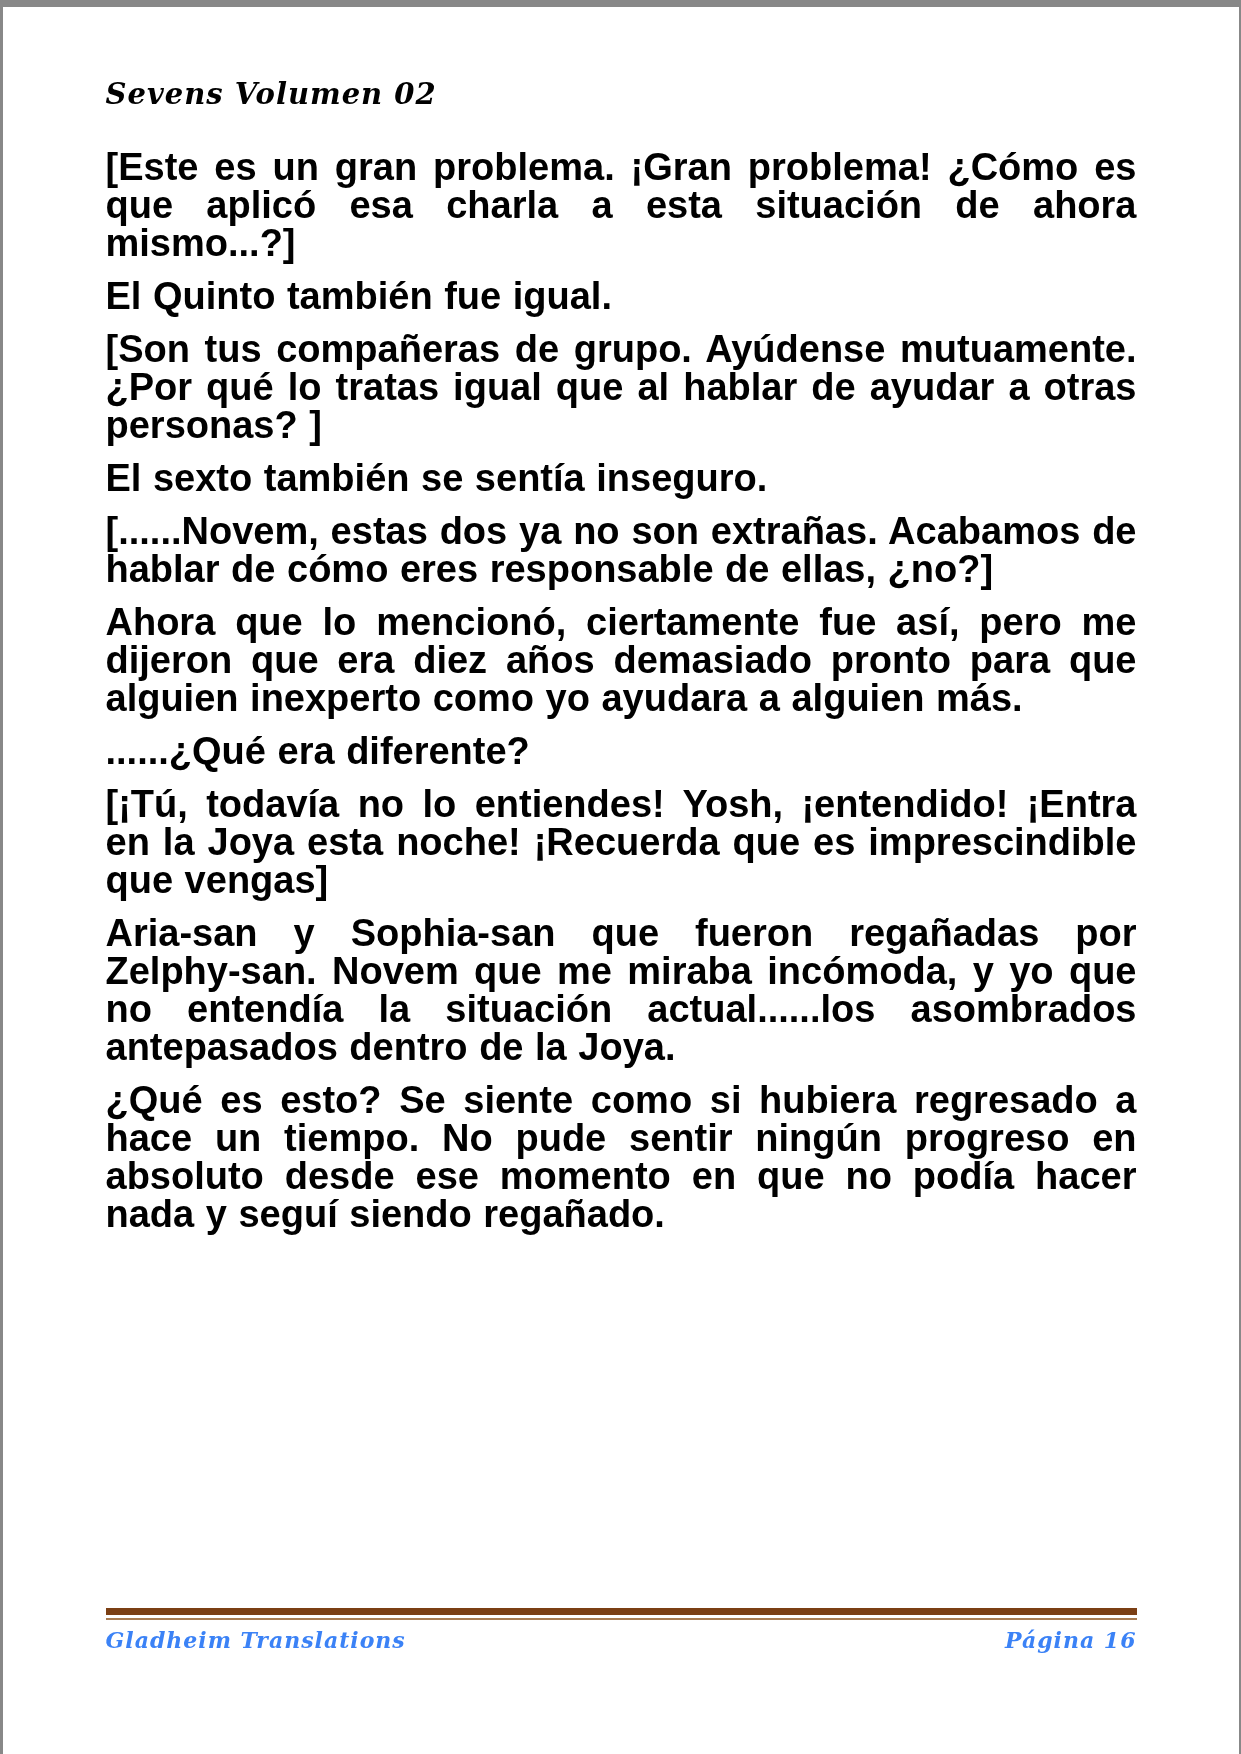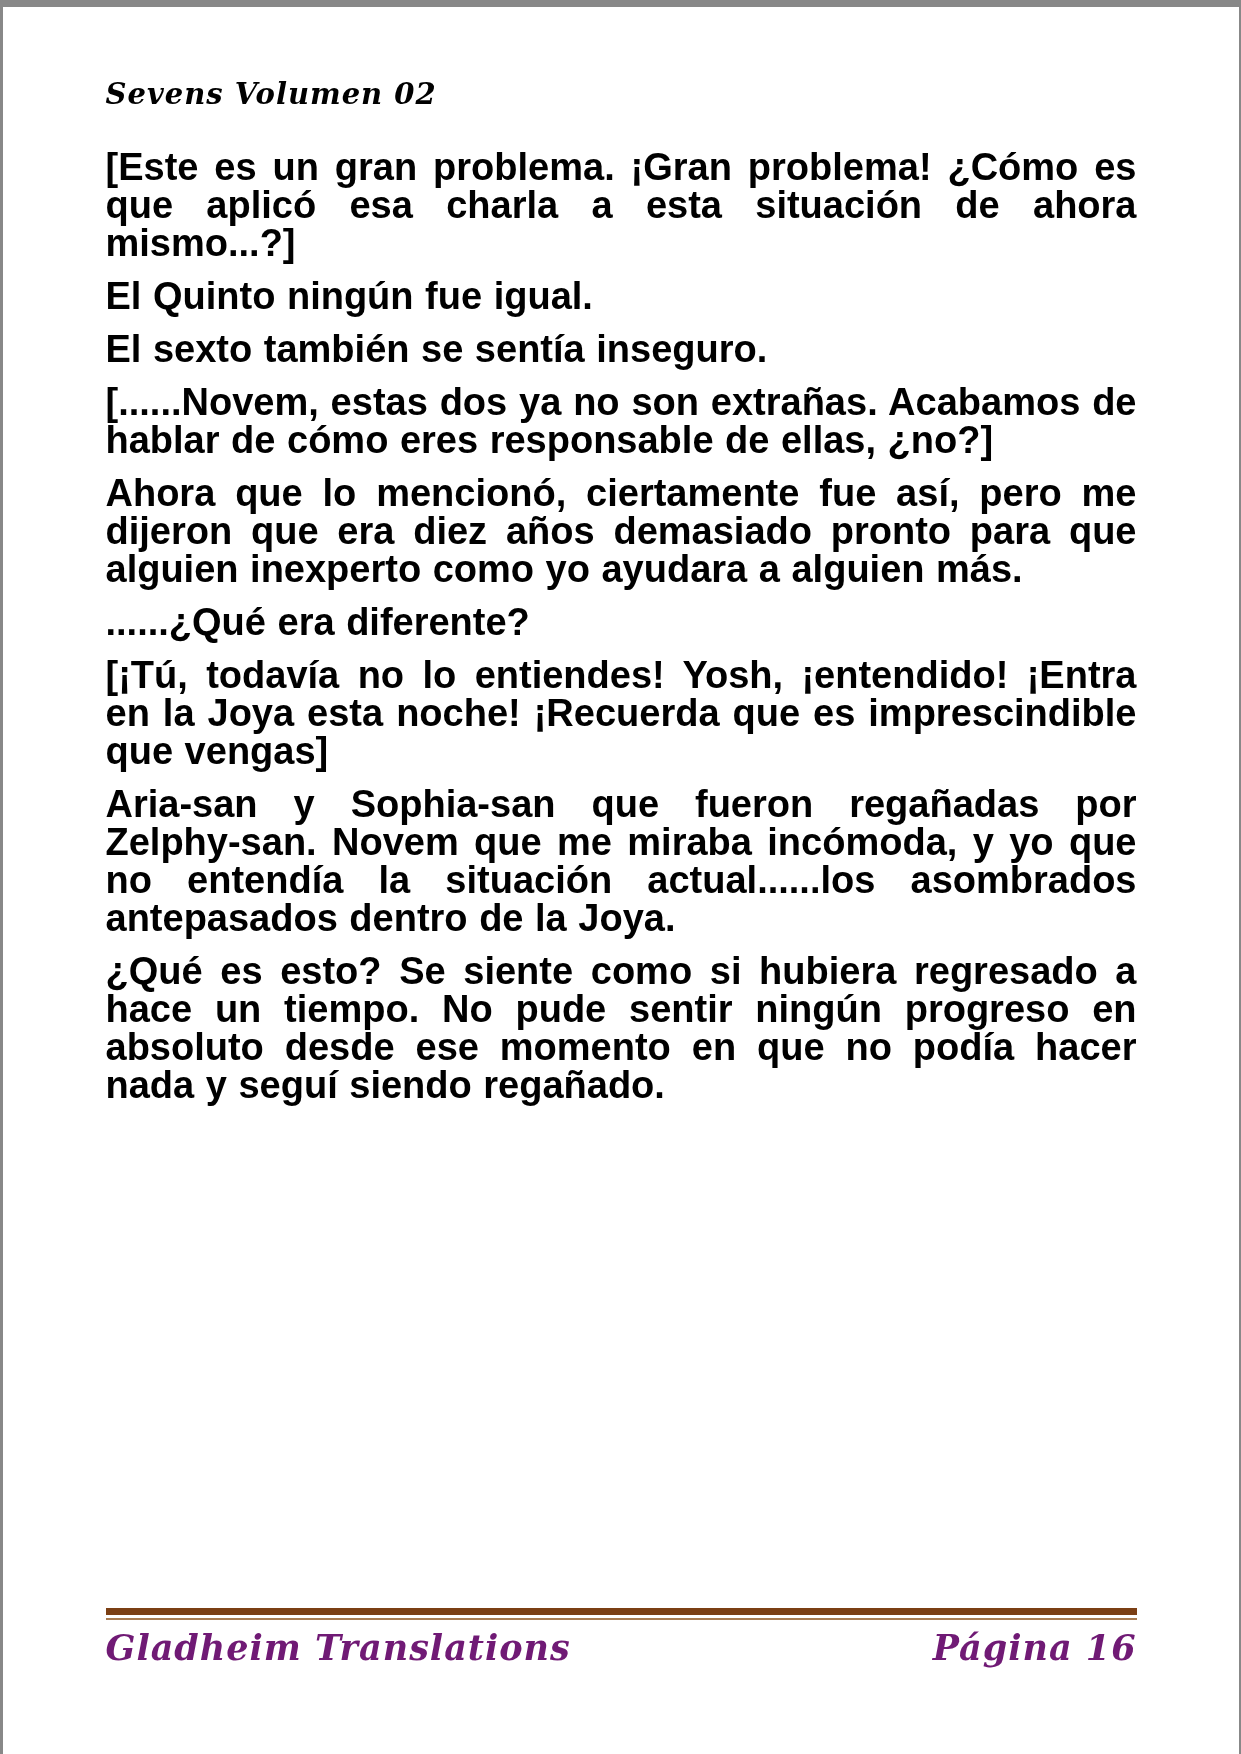--- a/index.html
+++ b/index.html
@@ -67,38 +67,39 @@
     left: 103px;
     top: 1620px;
     width: 1031px;
     display: flex;
     justify-content: space-between;
     align-items: baseline;
   }
   .footer-text {
     font-family: "DejaVu Serif", serif;
     font-style: italic;
-    font-size: 35px;
+    font-size: 22px;
     letter-spacing: 1px;
-    color: #701a75;
+    color: #3b82f6;
     white-space: nowrap;
   }
 </style>
 </head>
 <body>
 
 <div class="page">
 
   <div class="header">
     <span class="header-title">Sevens Volumen 02</span>
   </div>
 
   <div class="body-text">
       <p>[Este es un gran problema. ¡Gran problema! ¿Cómo es que aplicó esa charla a esta situación de ahora mismo...?]</p>
-      <p>El Quinto ningún fue igual.</p>
+      <p>El Quinto también fue igual.</p>
+      <p>[Son tus compañeras de grupo. Ayúdense mutuamente. ¿Por qué lo tratas igual que al hablar de ayudar a otras personas?  ]</p>
       <p>El sexto también se sentía inseguro.</p>
       <p>[......Novem, estas dos ya no son extrañas. Acabamos de hablar de cómo eres responsable de ellas, ¿no?]</p>
       <p>Ahora que lo mencionó, ciertamente fue así, pero me dijeron que era diez años demasiado pronto para que alguien inexperto como yo ayudara a alguien más.</p>
       <p>......¿Qué era diferente?</p>
       <p>[¡Tú, todavía no lo entiendes! Yosh, ¡entendido! ¡Entra en la Joya esta noche! ¡Recuerda que es imprescindible que vengas]</p>
       <p>Aria-san y Sophia-san que fueron regañadas por Zelphy-san. Novem que me miraba incómoda, y yo que no entendía la situación actual......los asombrados antepasados dentro de la Joya.</p>
       <p>¿Qué es esto? Se siente como si hubiera regresado a hace un tiempo. No pude sentir ningún progreso en absoluto desde ese momento en que no podía hacer nada y seguí siendo regañado.</p>
     </div>
 
   <div class="footer-rule">

